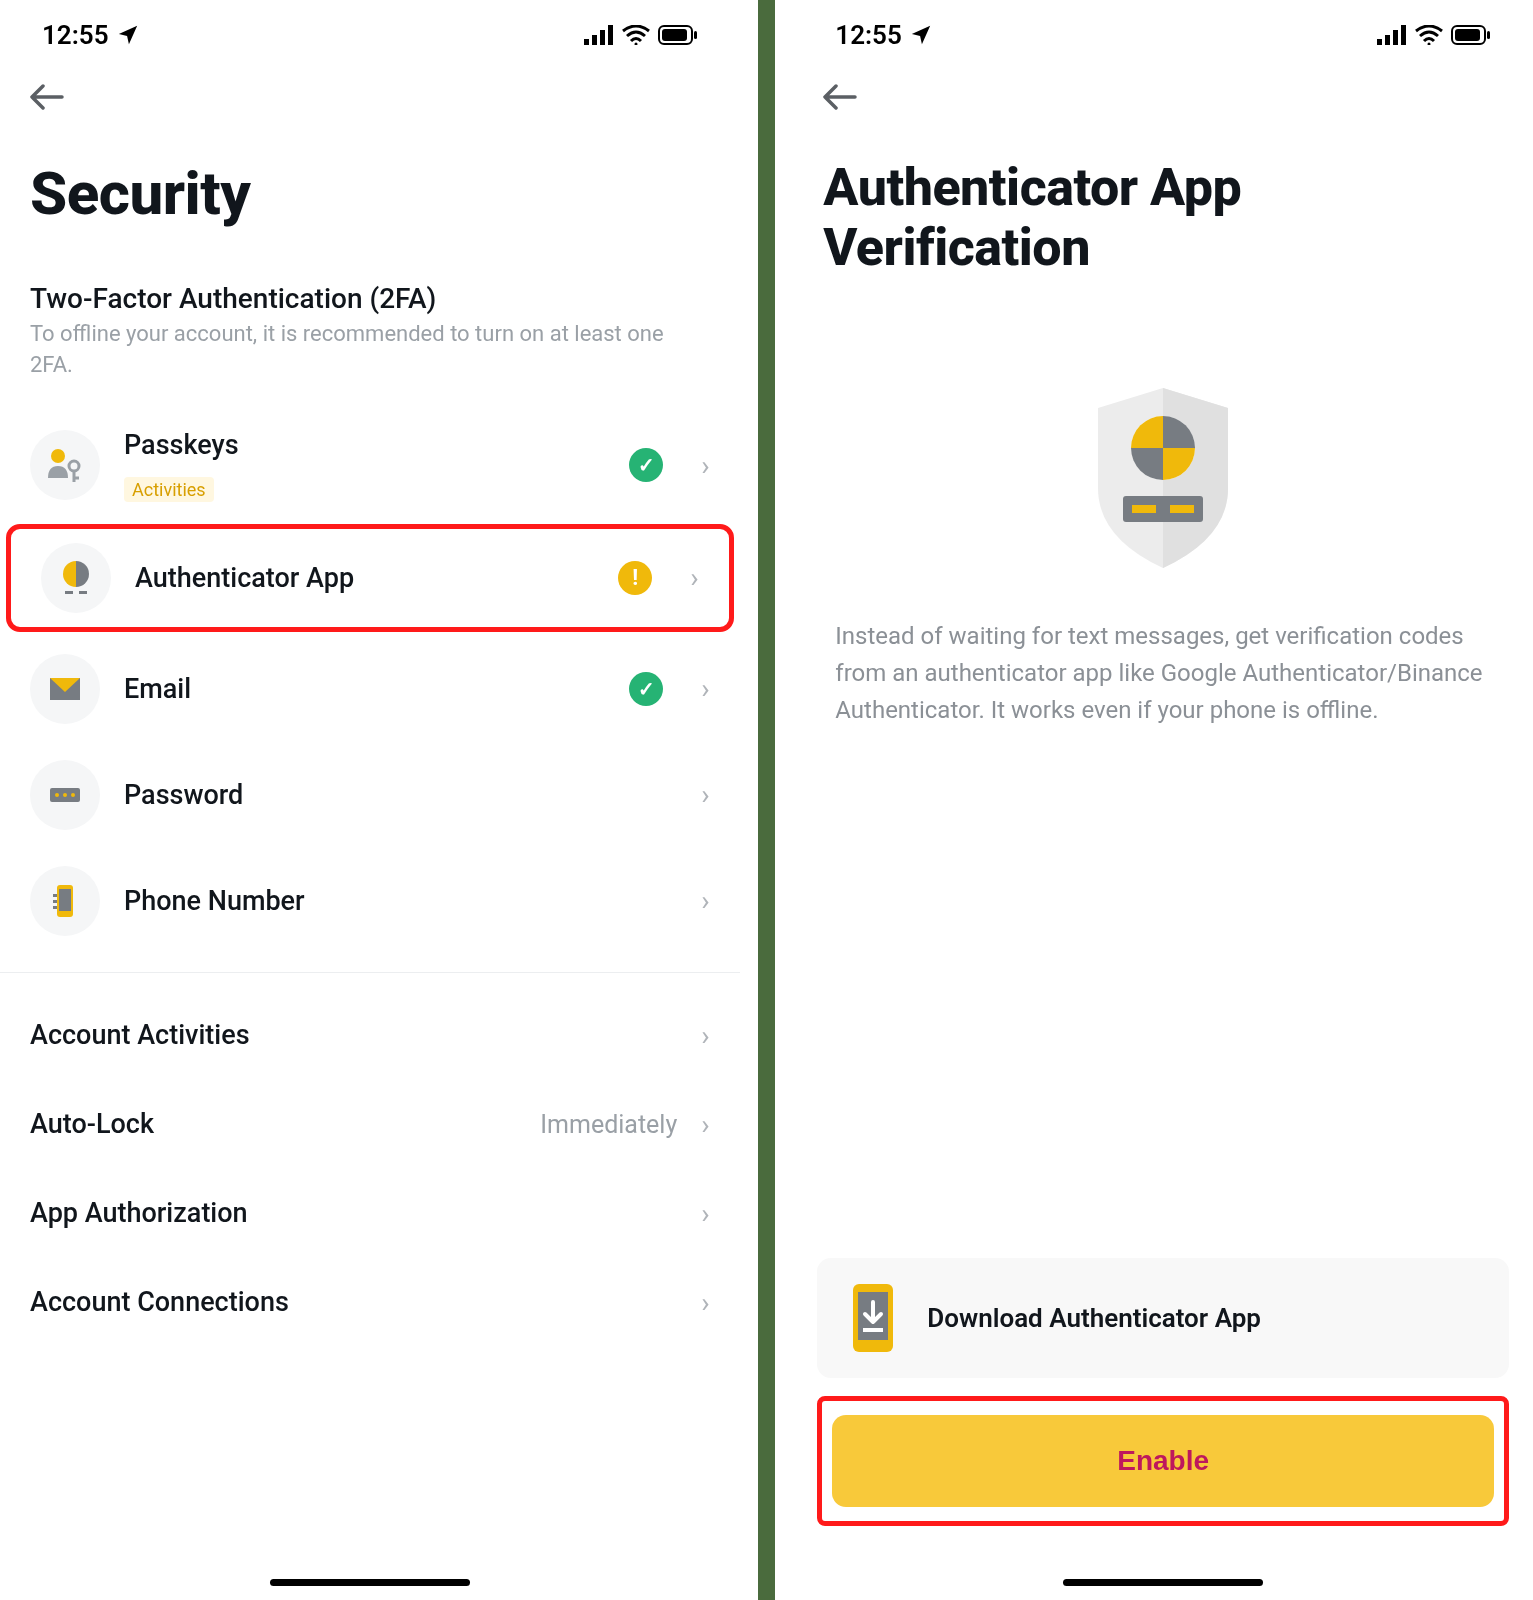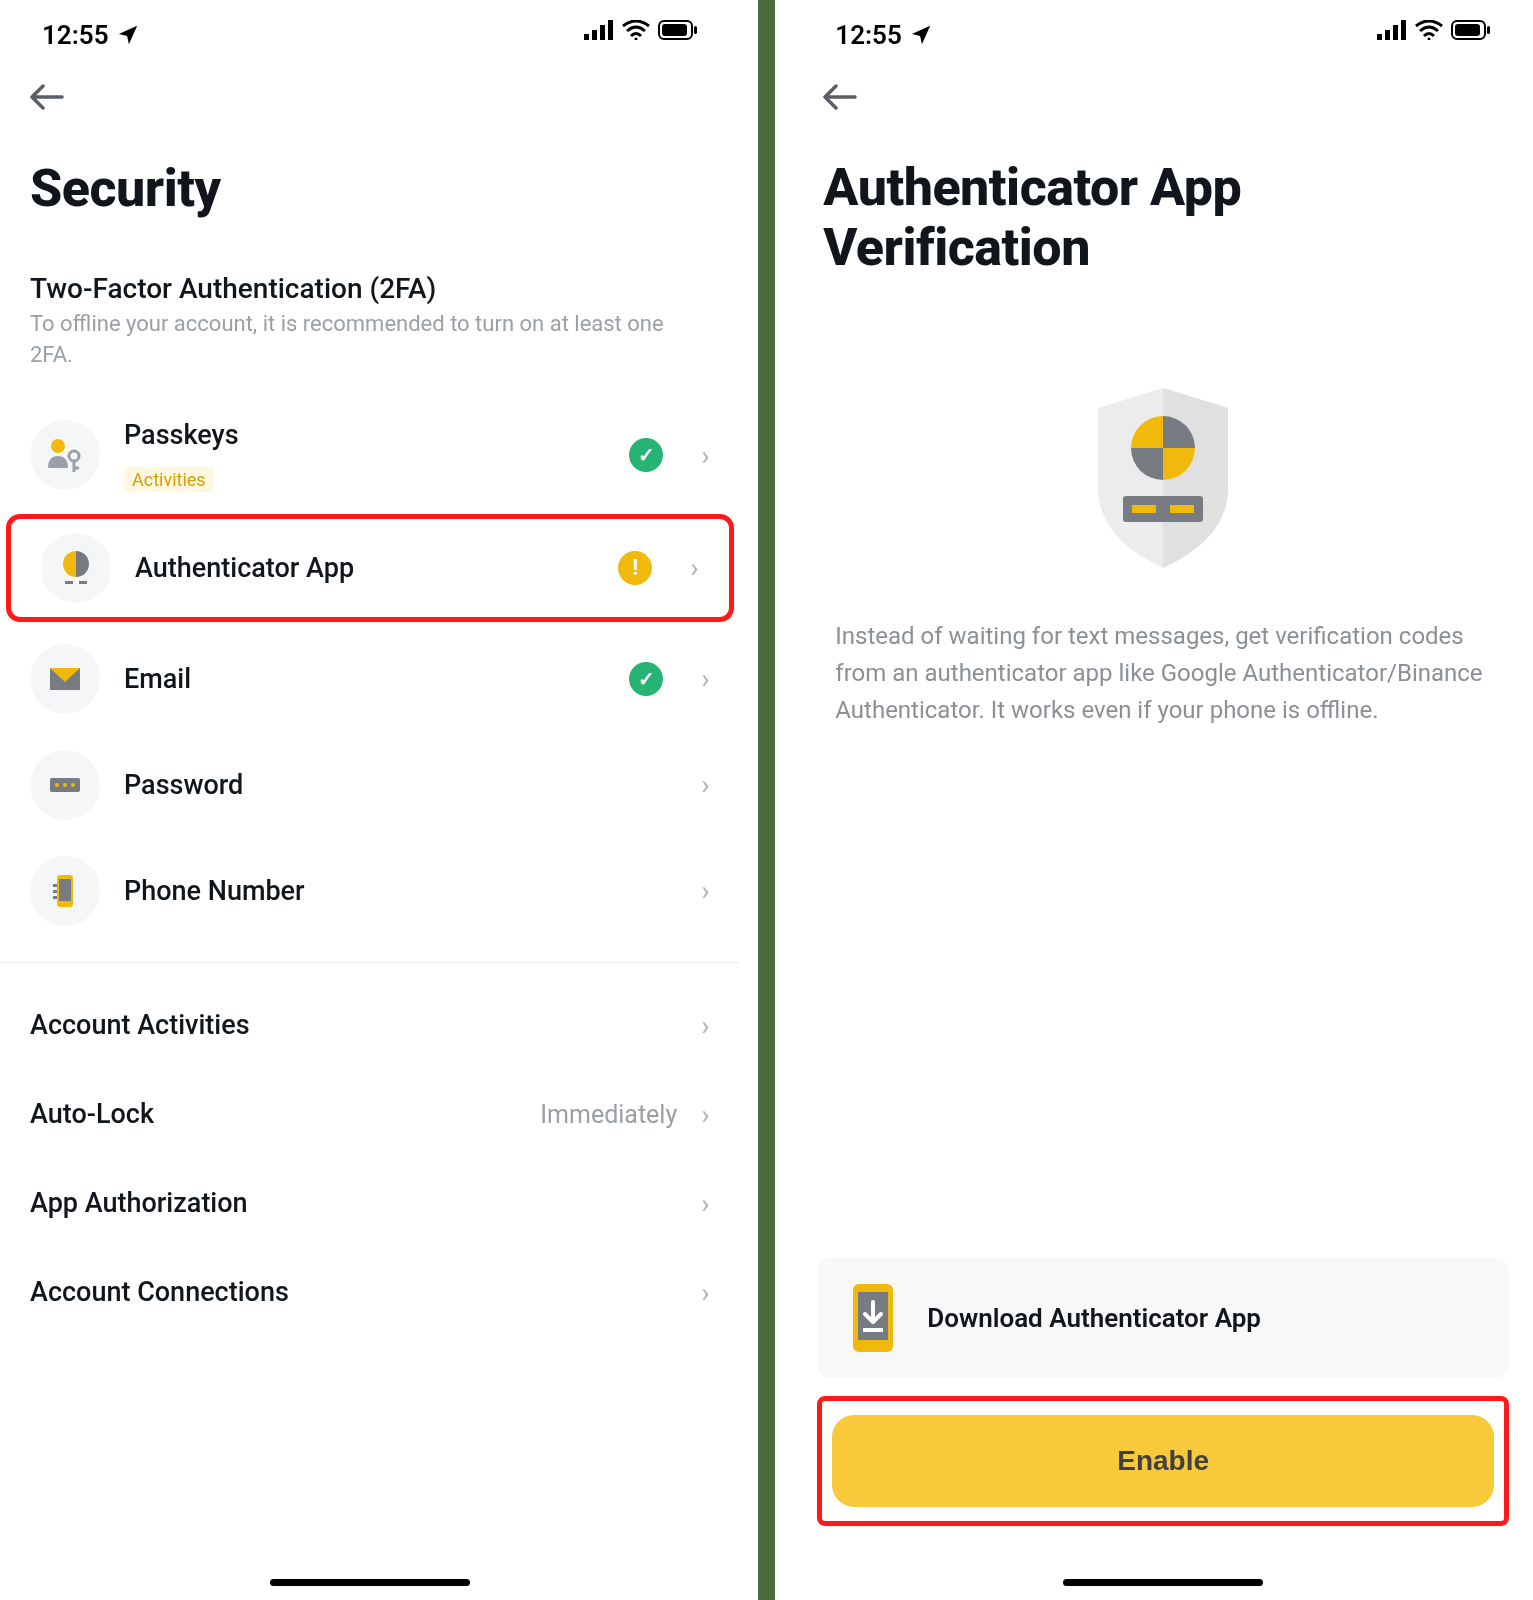--- a/index.html
+++ b/index.html
@@ -22,35 +22,35 @@
   }
   .divider-vertical {
     width: 18px;
     background: #4a6b3d;
     height: 100%;
   }
   
   .statusbar {
     display: flex;
     justify-content: space-between;
-    align-items: flex-start;
+    align-items: center;
     padding: 20px 42px 10px 42px;
     font-size: 26px;
     font-weight: 600;
     color: #000;
   }
   .statusbar-left { display:flex; align-items:center; gap:8px; }
   .statusbar-right { display:flex; align-items:center; gap:8px; }
   .loc-icon { font-size: 22px; }
   
   .backrow { padding: 24px 30px 24px 30px; }
   .back-arrow { font-size: 34px; color:#4b4f55; line-height:1; }
   
   .page-title {
-    font-size: 52px;
+    font-size: 60px;
     font-weight: 800;
     color: #11161c;
     padding: 24px 30px 30px 30px;
     letter-spacing: -0.5px;
   }
   .page-title.big { font-size: 52px; line-height: 1.15; }
   .section-title {
     font-size: 28px;
     color: #11161c;
     padding: 0 30px 4px 30px;
@@ -142,25 +142,25 @@
   .download-title { font-size:26px; font-weight:600; color:#11161c; }
   .enable-wrap {
     border: 5px solid #ff1a1a;
     border-radius: 8px;
     padding: 14px 10px;
   }
   .enable-btn {
     width:100%;
     background:#f8c93a;
     border:none;
-    border-radius: 22px;
+    border-radius: 14px;
     padding: 30px 0;
     font-size: 28px;
     font-weight: 600;
-    color:#404040;
+    color:#be185d;
     cursor:pointer;
   }
   .home-indicator {
     position:absolute; bottom:14px; left:50%; transform:translateX(-50%);
     width: 200px; height:7px; background:#000; border-radius:4px;
   }
   svg { display:block; }
 </style>
 </head>
 <body>

